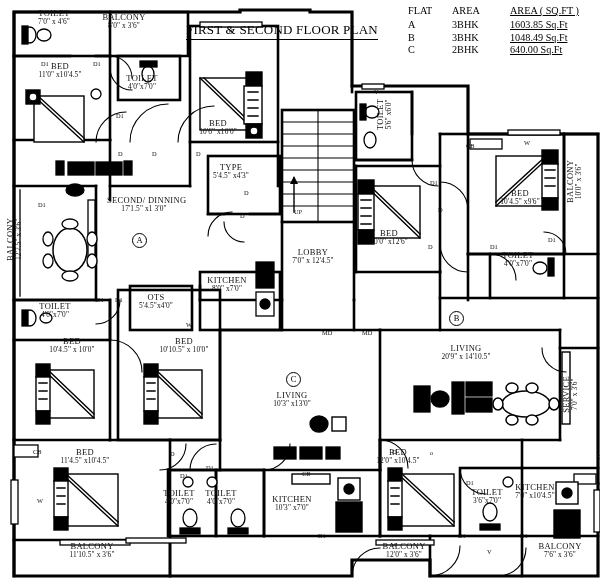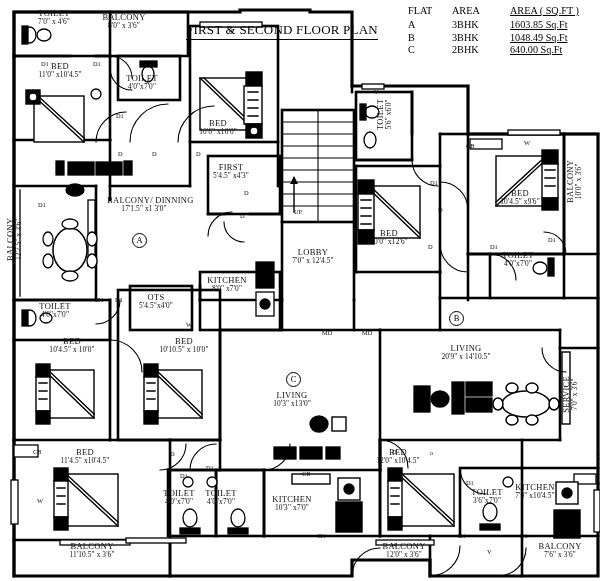--- a/index.html
+++ b/index.html
@@ -469,25 +469,25 @@
     </div>
     <div class="lbl" style="width: 56px; left: 190px; top: 119px;">
       <span class="n">BED</span>
       <span class="d">10'6" x10'0"</span>
     </div>
     <div class="lbl" style="width: 34px; left: 367px; top: 106px; transform: rotate(-90deg);">
       <span class="n">TOILET</span>
       <span class="d">5'6" x6'0"</span>
     </div>
     <div class="lbl" style="width: 50px; left: 206px; top: 163px;">
-      <span class="n">FIRST</span>
+      <span class="n">TYPE</span>
       <span class="d">5'4.5" x4'3"</span>
     </div>
     <div class="lbl" style="width: 74px; left: 107px; top: 196px;">
-      <span class="n">BALCONY/ DINNING</span>
+      <span class="n">SECOND/ DINNING</span>
       <span class="d">17'1.5" x1 3'0"</span>
     </div>
     <div class="lbl" style="width: 56px; left: -14px; top: 231px; transform: rotate(-90deg);">
       <span class="n">BALCONY</span>
       <span class="d">12'7.5" x 3'6"</span>
     </div>
     <div class="lbl" style="width: 52px; left: 363px; top: 229px;">
       <span class="n">BED</span>
       <span class="d">10'0" x12'6"</span>
     </div>

